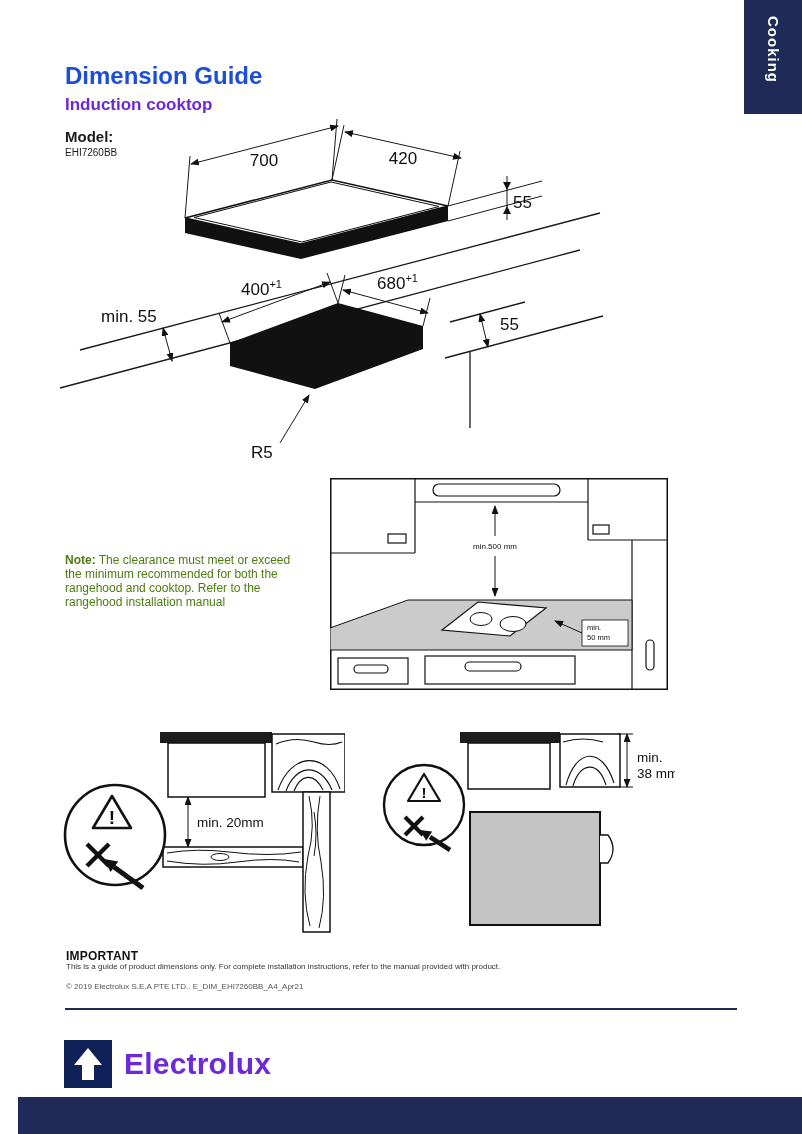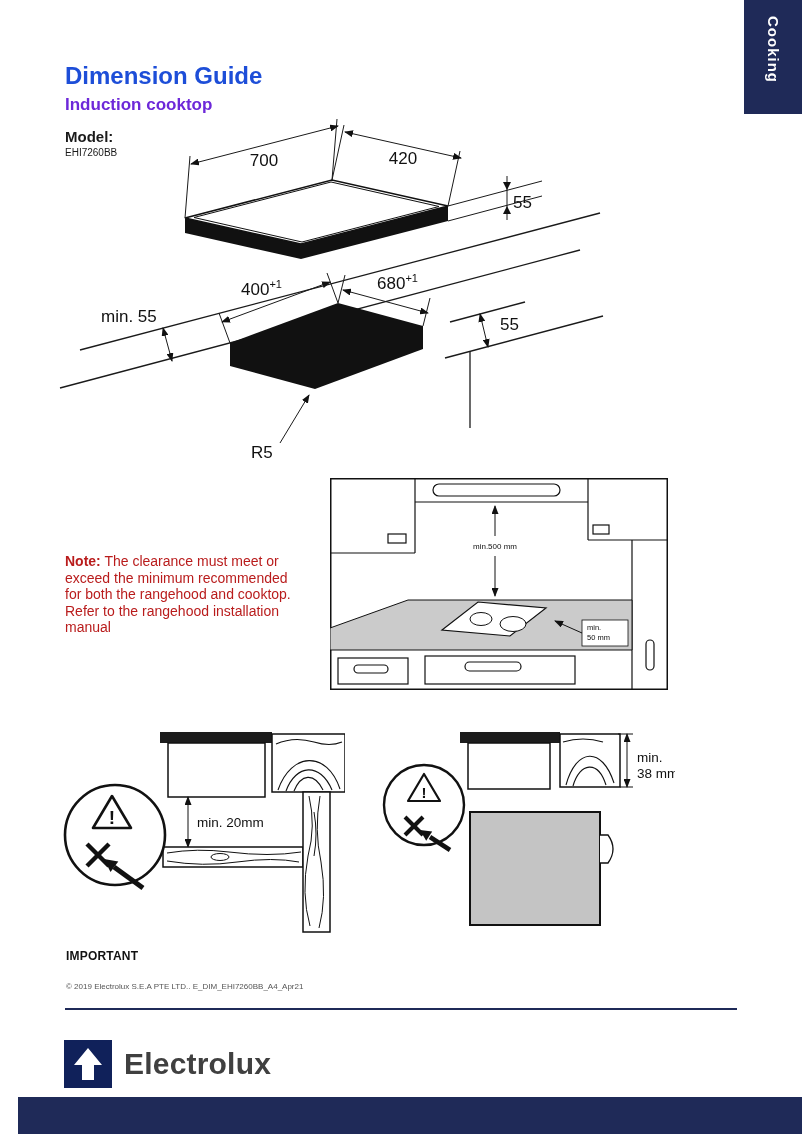--- a/index.html
+++ b/index.html
@@ -9,33 +9,33 @@
   .side-tab { position:absolute; left:744px; top:0; width:58px; height:114px; background:#1f2a58; color:#fff; display:flex; justify-content:center; }
   .side-tab span { writing-mode:vertical-rl; font-size:15px; font-weight:bold; letter-spacing:1px; padding-top:16px; }
 
   .title    { position:absolute; left:65px; top:62px;  font-size:24px; font-weight:bold; color:#1d4ed8; }
   .subtitle { position:absolute; left:65px; top:95px;  font-size:17px; font-weight:bold; color:#6d28d9; }
   .model    { position:absolute; left:65px; top:128px; color:#1a1a1a; line-height:1.25; }
   .model-label { font-size:15px; font-weight:bold; }
   .model-value { font-size:10px; }
 
   .main-drawing { position:absolute; left:55px; top:118px; }
-  .note { position:absolute; left:65px; top:553px; width:234px; font-size:14px; line-height:1.18; color:#b91c1c; }
+  .note { position:absolute; left:65px; top:553px; width:234px; font-size:12px; line-height:1.18; color:#4d7c0f; }
   .note .note-label { font-weight:bold; }
 
   .rangehood-svg { position:absolute; left:330px; top:478px; }
   .drawer-svg    { position:absolute; left:55px;  top:722px; }
   .oven-svg      { position:absolute; left:380px; top:722px; }
 
   .important-label { position:absolute; left:66px; top:949px; font-size:12px; font-weight:bold; color:#111; letter-spacing:0.2px; }
   .important-text  { position:absolute; left:66px; top:962px; font-size:8px; color:#333; }
   .copyright       { position:absolute; left:66px; top:982px; font-size:8px; color:#555; }
   .rule       { position:absolute; left:65px; top:1008px; width:672px; height:2px; background:#1f2a58; }
   .logo       { position:absolute; left:64px; top:1040px; display:flex; align-items:center; gap:12px; }
-  .logo-word  { font-size:30px; font-weight:600; color:#404040; letter-spacing:0.2px; }
+  .logo-word  { font-size:30px; font-weight:600; color:#6d28d9; letter-spacing:0.2px; }
   .bottom-bar { position:absolute; left:18px; top:1097px; width:784px; height:37px; background:#1f2a58; }
 
   svg text { font-family:"Liberation Sans",sans-serif; fill:#111; }
   .dim     { font-size:17px; }
   .dim-sup { font-size:11px; }
   .dim-sm  { font-size:13.5px; }
   .dim-xs  { font-size:8px; }
   .dim-xxs { font-size:7.5px; }
   .excl    { font-weight:bold; }
 </style>
@@ -238,20 +238,21 @@
       <line x1="25" y1="95" x2="43" y2="113"></line>
       <line x1="43" y1="95" x2="25" y2="113"></line>
     </g>
     <g>
       <line x1="70" y1="128" x2="50" y2="115" stroke="#111" stroke-width="4.5"></line>
       <polygon points="40,108 52.2,109.5 46.2,118.7" fill="#111"></polygon>
     </g>
   </svg>
 
   <div class="important-label">IMPORTANT</div>
+  <div class="important-text">This is a guide of product dimensions only. For complete installation instructions, refer to the manual provided with product.</div>
   <div class="copyright">© 2019 Electrolux S.E.A PTE LTD.. E_DIM_EHI7260BB_A4_Apr21</div>
   <div class="rule"></div>
 
   <div class="logo">
     <svg width="48" height="48" viewBox="0 0 48 48">
       <rect x="0" y="0" width="48" height="48" fill="#10215a"></rect>
       <polygon points="24,8 38,25 30,25 30,40 18,40 18,25 10,25" fill="#fff"></polygon>
     </svg>
     <span class="logo-word">Electrolux</span>
   </div>

